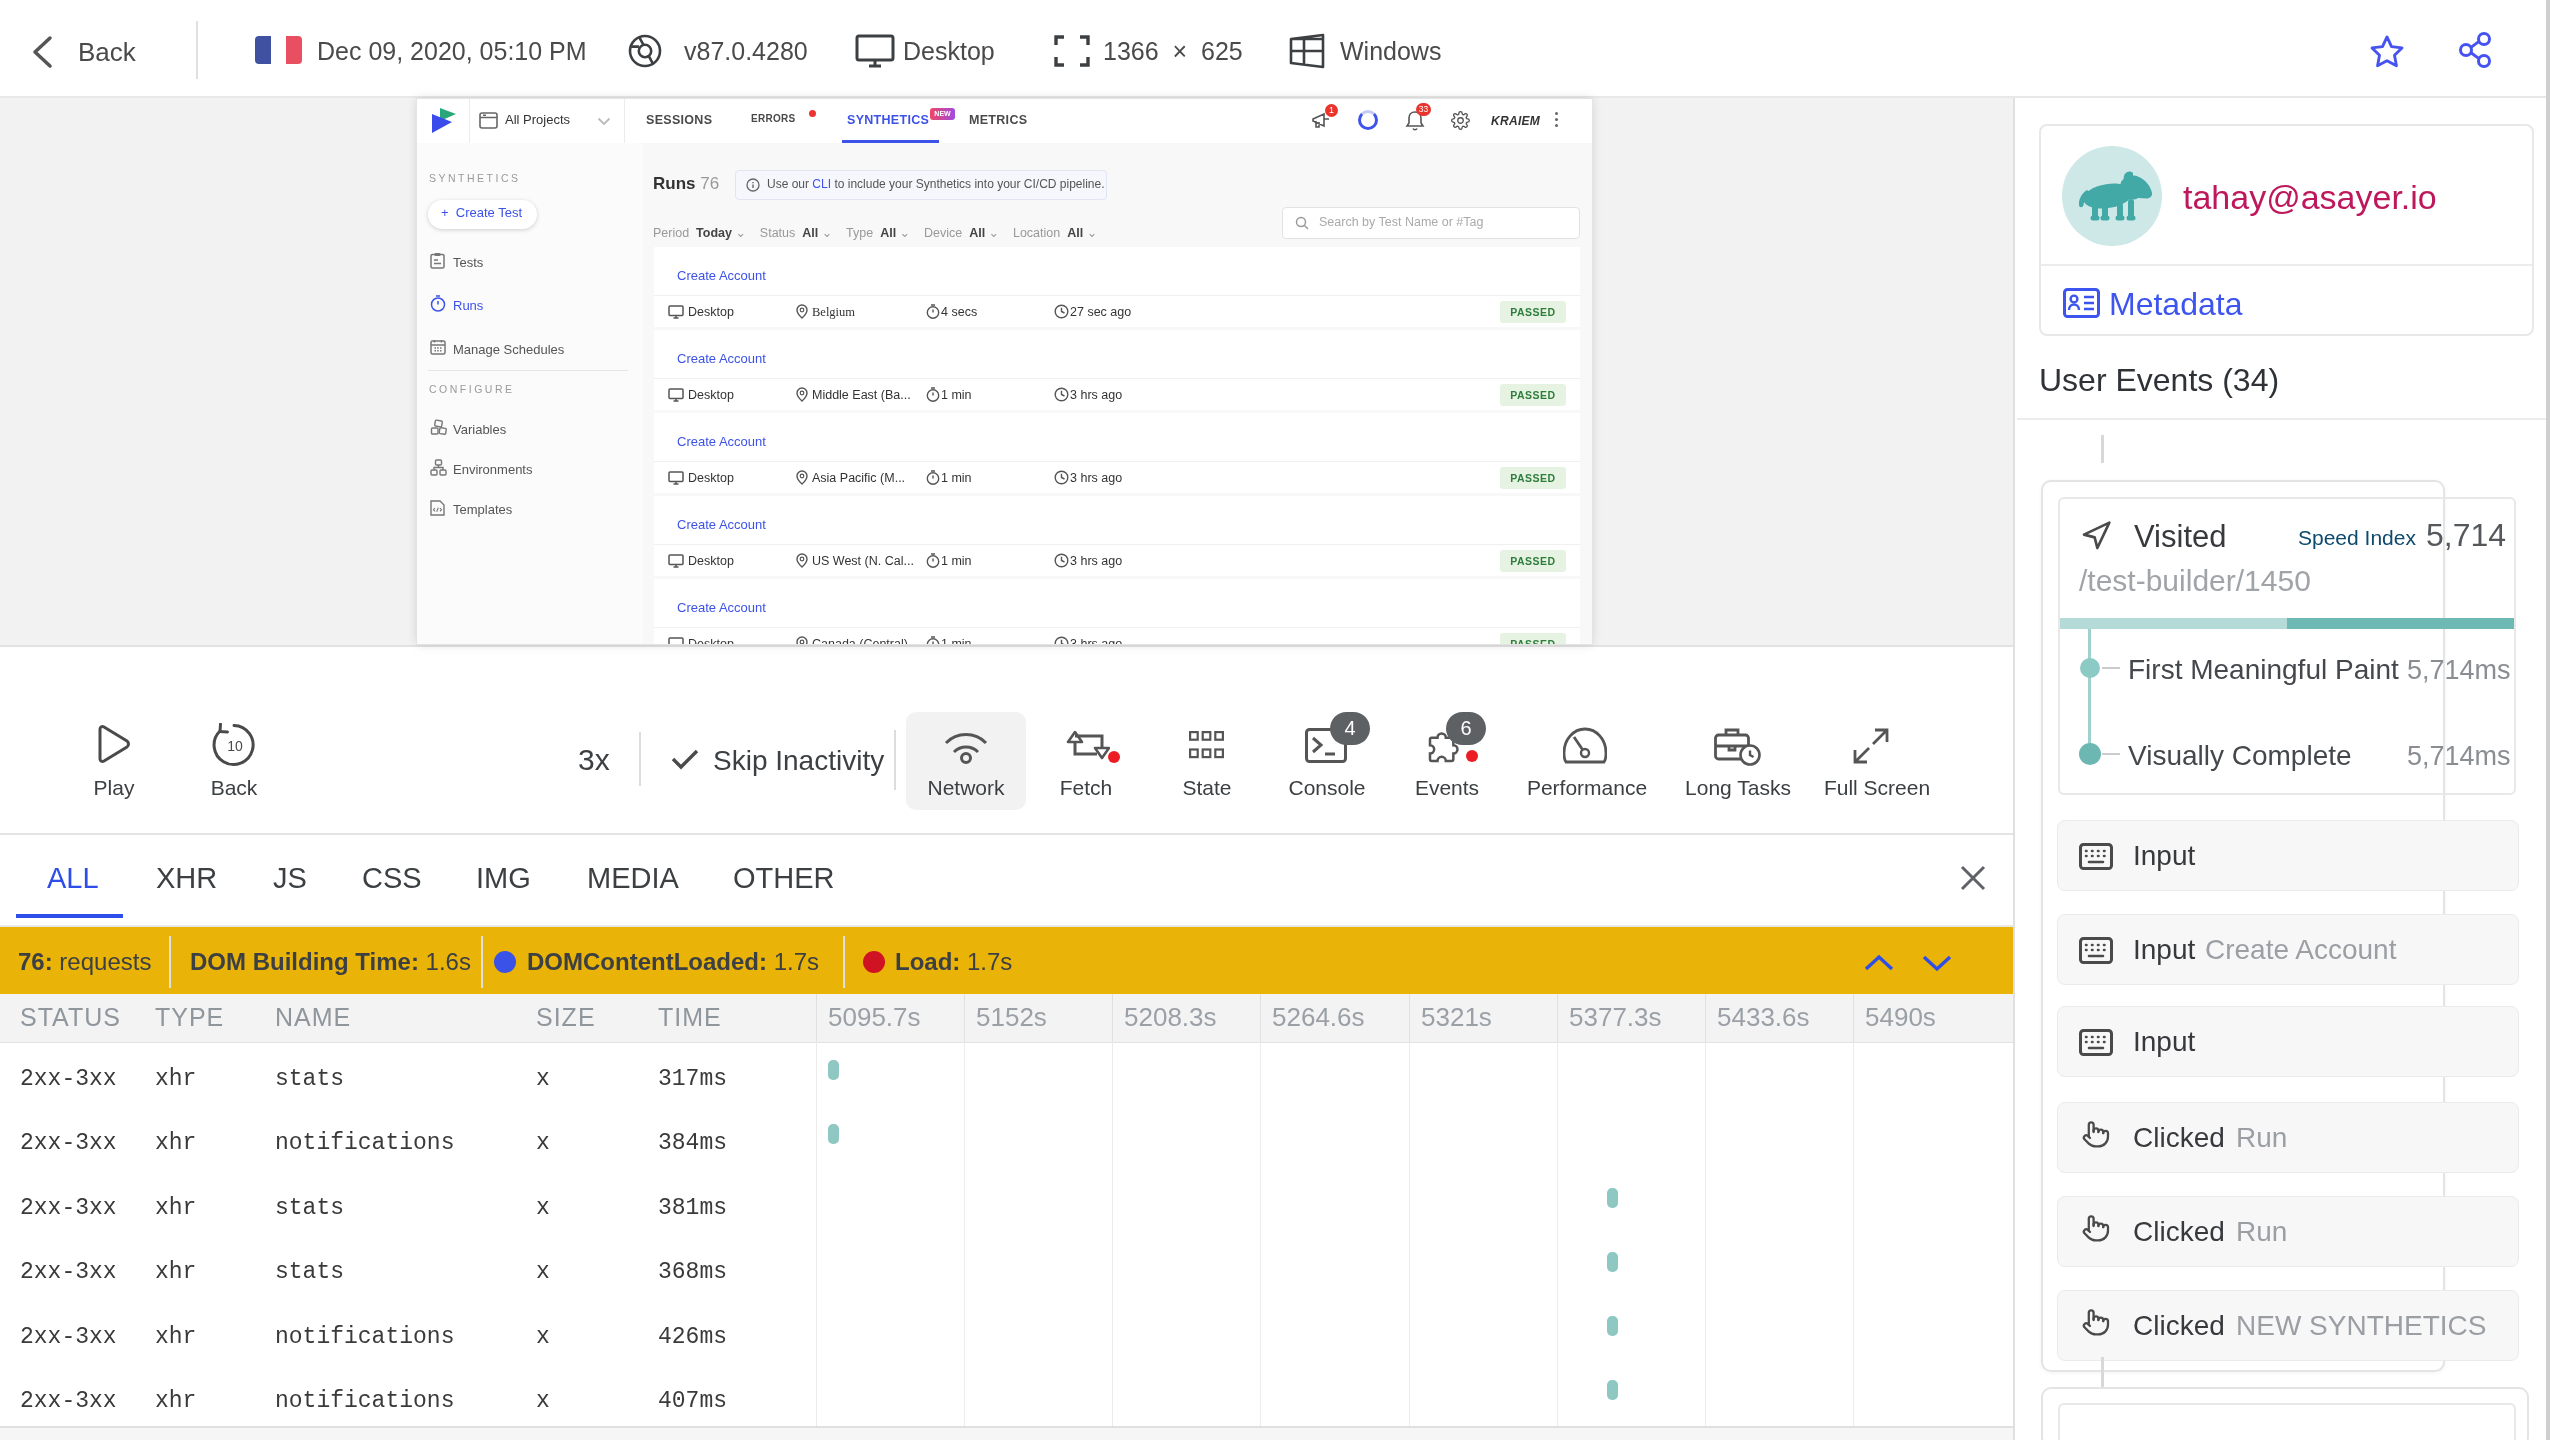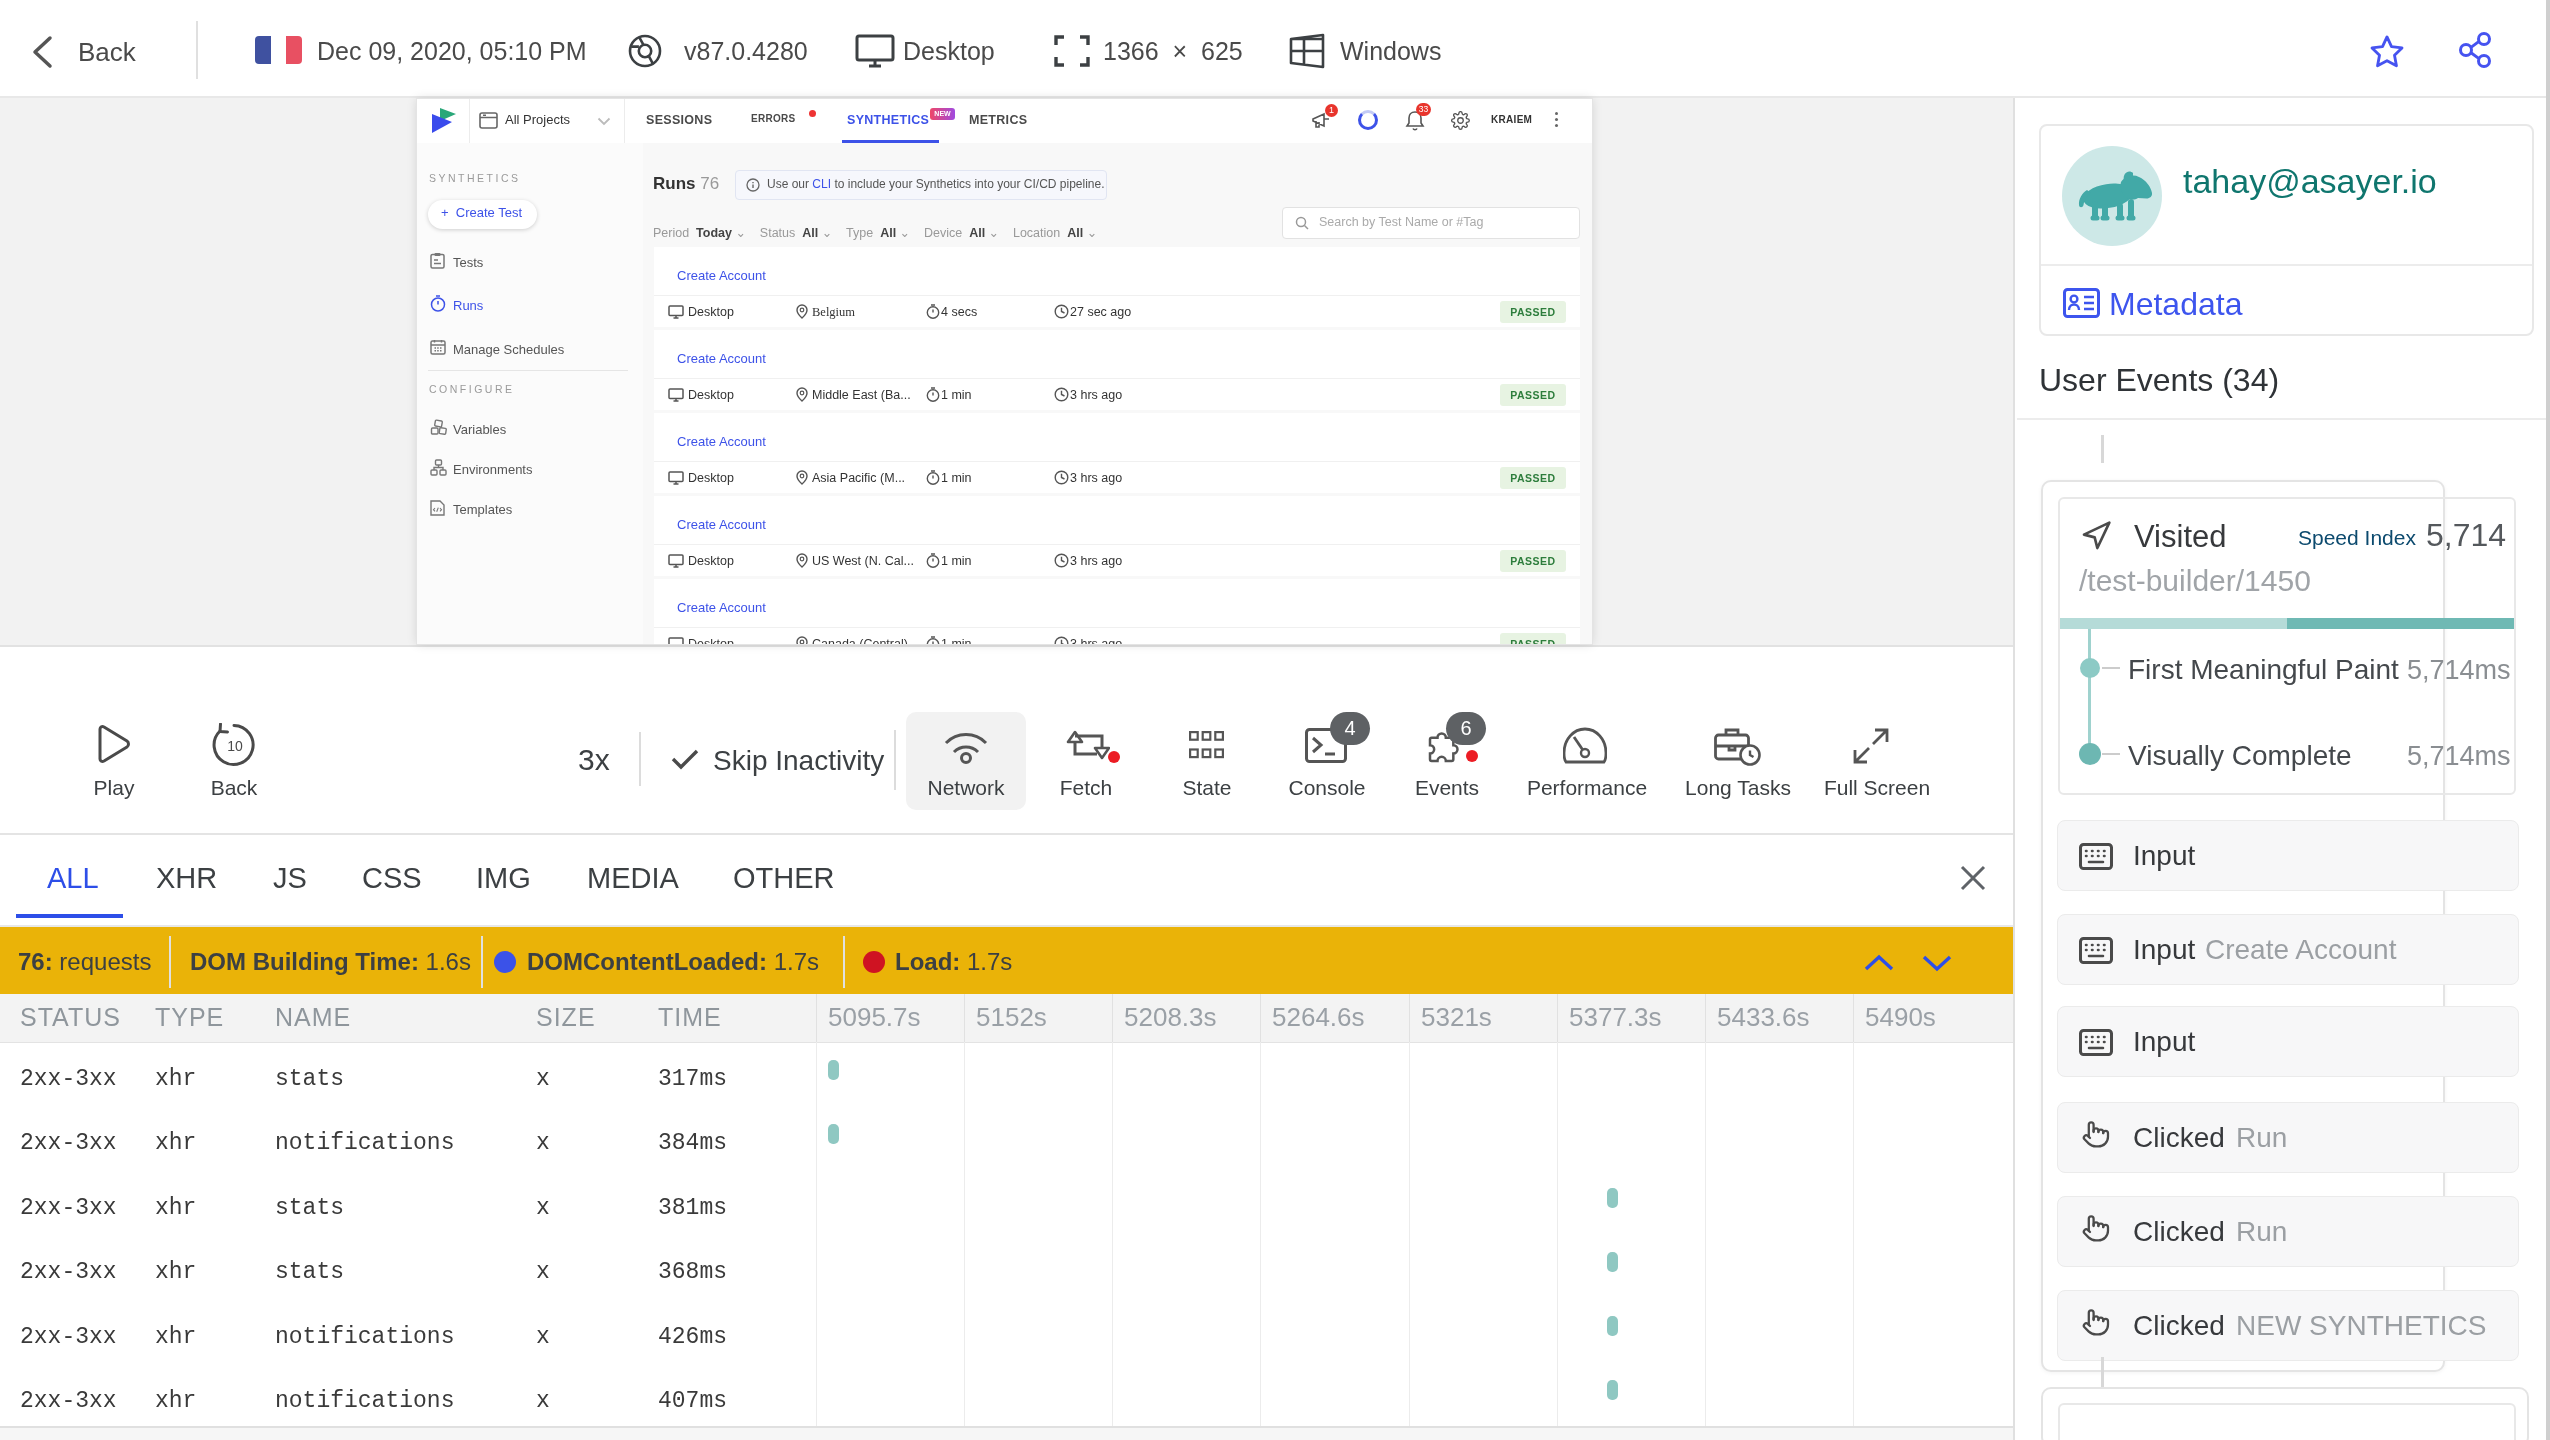--- a/index.html
+++ b/index.html
@@ -106,21 +106,21 @@
           </svg>
       <div class="abs" style="left:908px;top:5px;width:13px;height:13px;border-radius:50%;background:#e8342c;color:#fff;font-size:9px;text-align:center;line-height:13px;">1</div>
       <div class="abs" style="left:941px;top:11px;width:20px;height:20px;border-radius:50%;border:3px solid #3d52e8;border-top-color:#c3cbf5;box-sizing:border-box;"></div>
       <svg class="abs" style="left:988px;top:11px;" width="20" height="21" viewBox="0 0 20 21">
             <path d="M10 2 C6 2 4 5 4 8 L4 13 L2 16 L18 16 L16 13 L16 8 C16 5 14 2 10 2 Z M8 18.5 A2.2 2.2 0 0 0 12 18.5" fill="none" stroke="#555" stroke-width="1.6"></path>
           </svg>
       <div class="abs" style="left:999px;top:4px;min-width:15px;height:13px;border-radius:7px;background:#e8342c;color:#fff;font-size:8.5px;text-align:center;line-height:13px;">33</div>
       <svg class="abs" style="left:1034px;top:12px;" width="19" height="19" viewBox="0 0 24 24">
             <path d="M12 15.5 A3.5 3.5 0 1 0 12 8.5 A3.5 3.5 0 0 0 12 15.5 Z M19.4 15 a1.7 1.7 0 0 0 .3 1.9 l.1.1 a2 2 0 1 1 -2.8 2.8 l-.1-.1 a1.7 1.7 0 0 0 -1.9-.3 1.7 1.7 0 0 0 -1 1.5 v.2 a2 2 0 0 1 -4 0 v-.1 a1.7 1.7 0 0 0 -1.1-1.6 1.7 1.7 0 0 0 -1.9.3 l-.1.1 a2 2 0 1 1 -2.8-2.8 l.1-.1 a1.7 1.7 0 0 0 .3-1.9 1.7 1.7 0 0 0 -1.5-1 h-.2 a2 2 0 0 1 0-4 h.1 a1.7 1.7 0 0 0 1.6-1.1 1.7 1.7 0 0 0 -.3-1.9 l-.1-.1 a2 2 0 1 1 2.8-2.8 l.1.1 a1.7 1.7 0 0 0 1.9.3 h.1 a1.7 1.7 0 0 0 1-1.5 v-.2 a2 2 0 0 1 4 0 v.1 a1.7 1.7 0 0 0 1 1.6 1.7 1.7 0 0 0 1.9-.3 l.1-.1 a2 2 0 1 1 2.8 2.8 l-.1.1 a1.7 1.7 0 0 0 -.3 1.9 v.1 a1.7 1.7 0 0 0 1.5 1 h.2 a2 2 0 0 1 0 4 h-.1 a1.7 1.7 0 0 0 -1.5 1 Z" fill="none" stroke="#555" stroke-width="1.7"></path>
           </svg>
-      <div class="abs" style="left:1074px;top:15px;font-size:10px;font-weight:600;color:#333;letter-spacing:.3px;">KRAIEM</div>
+      <div class="abs" style="left:1074px;top:15px;font-size:12px;font-weight:600;color:#333;letter-spacing:.3px;font-style:italic;">KRAIEM</div>
       <div class="abs" style="left:1138px;top:13px;width:3px;height:3px;border-radius:50%;background:#666;box-shadow:0 6px 0 #666,0 12px 0 #666;"></div>
     </div>
 
     <div class="abs" style="left:0;top:44px;width:226px;height:501px;background:#fbfbfb;border-right:1px solid #efefef;">
       <div class="abs" style="left:12px;top:29px;font-size:10.5px;color:#9a9a9a;letter-spacing:2.5px;">SYNTHETICS</div>
       <div class="abs" style="left:11px;top:57px;width:109px;height:29px;border-radius:15px;background:#fff;box-shadow:0 1px 4px rgba(0,0,0,.18);">
         <div class="abs" style="left:13px;top:5px;font-size:13px;color:#3d52e8;">+&nbsp; Create Test</div>
       </div>
       <svg class="abs" style="left:13px;top:109px;" width="15" height="17" viewBox="0 0 15 17">
             <rect x="1" y="2.5" width="13" height="13.5" rx="1.5" fill="none" stroke="#777" stroke-width="1.5"></rect>
@@ -508,21 +508,21 @@
         <rect x="55" y="57" width="6" height="17" rx="3"></rect>
         <rect x="66" y="53" width="6" height="21" rx="3"></rect>
         <rect x="28.5" y="69.5" width="9" height="5" rx="2.5"></rect>
         <rect x="38.5" y="69.5" width="9" height="5" rx="2.5"></rect>
         <rect x="53.5" y="69.5" width="9" height="5" rx="2.5"></rect>
         <rect x="64.5" y="69.5" width="9" height="5" rx="2.5"></rect>
         <path d="M25 44 C20 47 16.5 53 17 59 C17.2 62 20.8 62 21.5 59 C22.5 53 25.5 49 29 47 Z"></path>
       </g>
       </svg>
     </div>
-    <div class="abs" style="left:142px;top:36px;font-size:34px;color:#0f766e;">tahay@asayer.io</div>
+    <div class="abs" style="left:142px;top:52px;font-size:34px;color:#be185d;">tahay@asayer.io</div>
     <div class="abs" style="left:0;top:138px;width:491px;height:2px;background:#ececec;"></div>
     <svg class="abs" style="left:22px;top:162px;" width="37" height="30" viewBox="0 0 37 30">
       <rect x="1.5" y="1.5" width="34" height="27" rx="3" fill="none" stroke="#3d55ee" stroke-width="3"></rect>
       <circle cx="11" cy="11" r="3.4" fill="none" stroke="#3d55ee" stroke-width="2.4"></circle>
       <path d="M6 22 C6 18 9 16.5 11 16.5 C13 16.5 16 18 16 22 M21 9 L31 9 M21 15 L31 15 M21 21 L31 21" fill="none" stroke="#3d55ee" stroke-width="2.4"></path>
     </svg>
     <div class="abs" style="left:68px;top:160px;font-size:32px;color:#3d55ee;">Metadata</div>
   </div>
   <div class="abs" style="left:24px;top:264px;font-size:32px;color:#2f3337;">User Events (34)</div>
   <div class="abs" style="left:2px;top:320px;width:535px;height:2px;background:#ececec;"></div>

